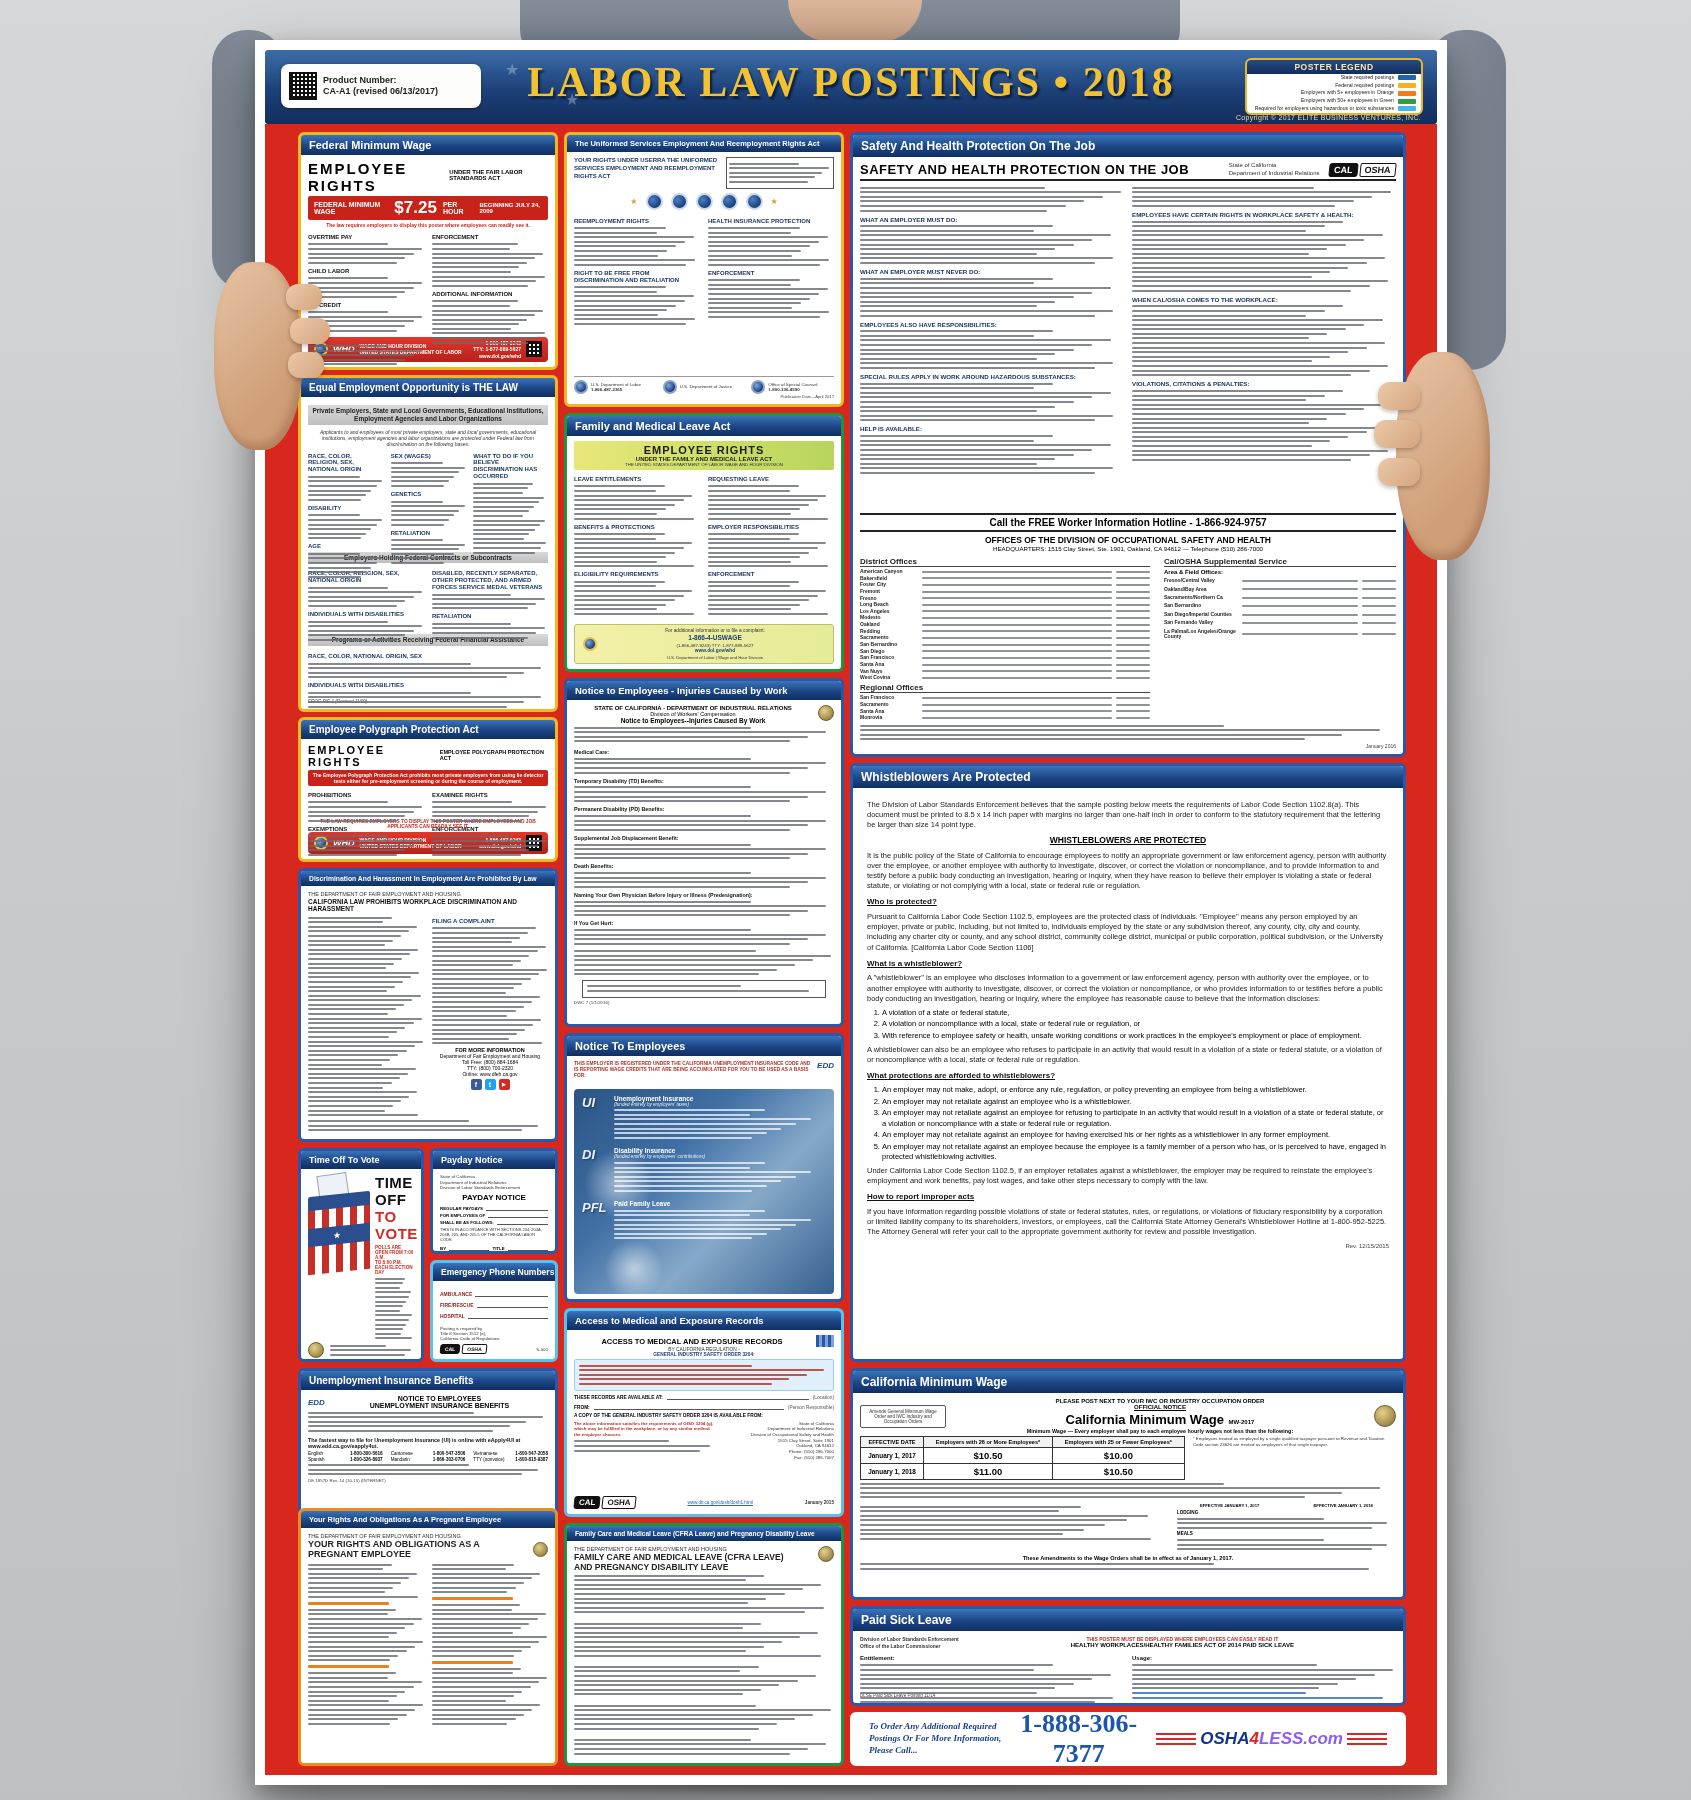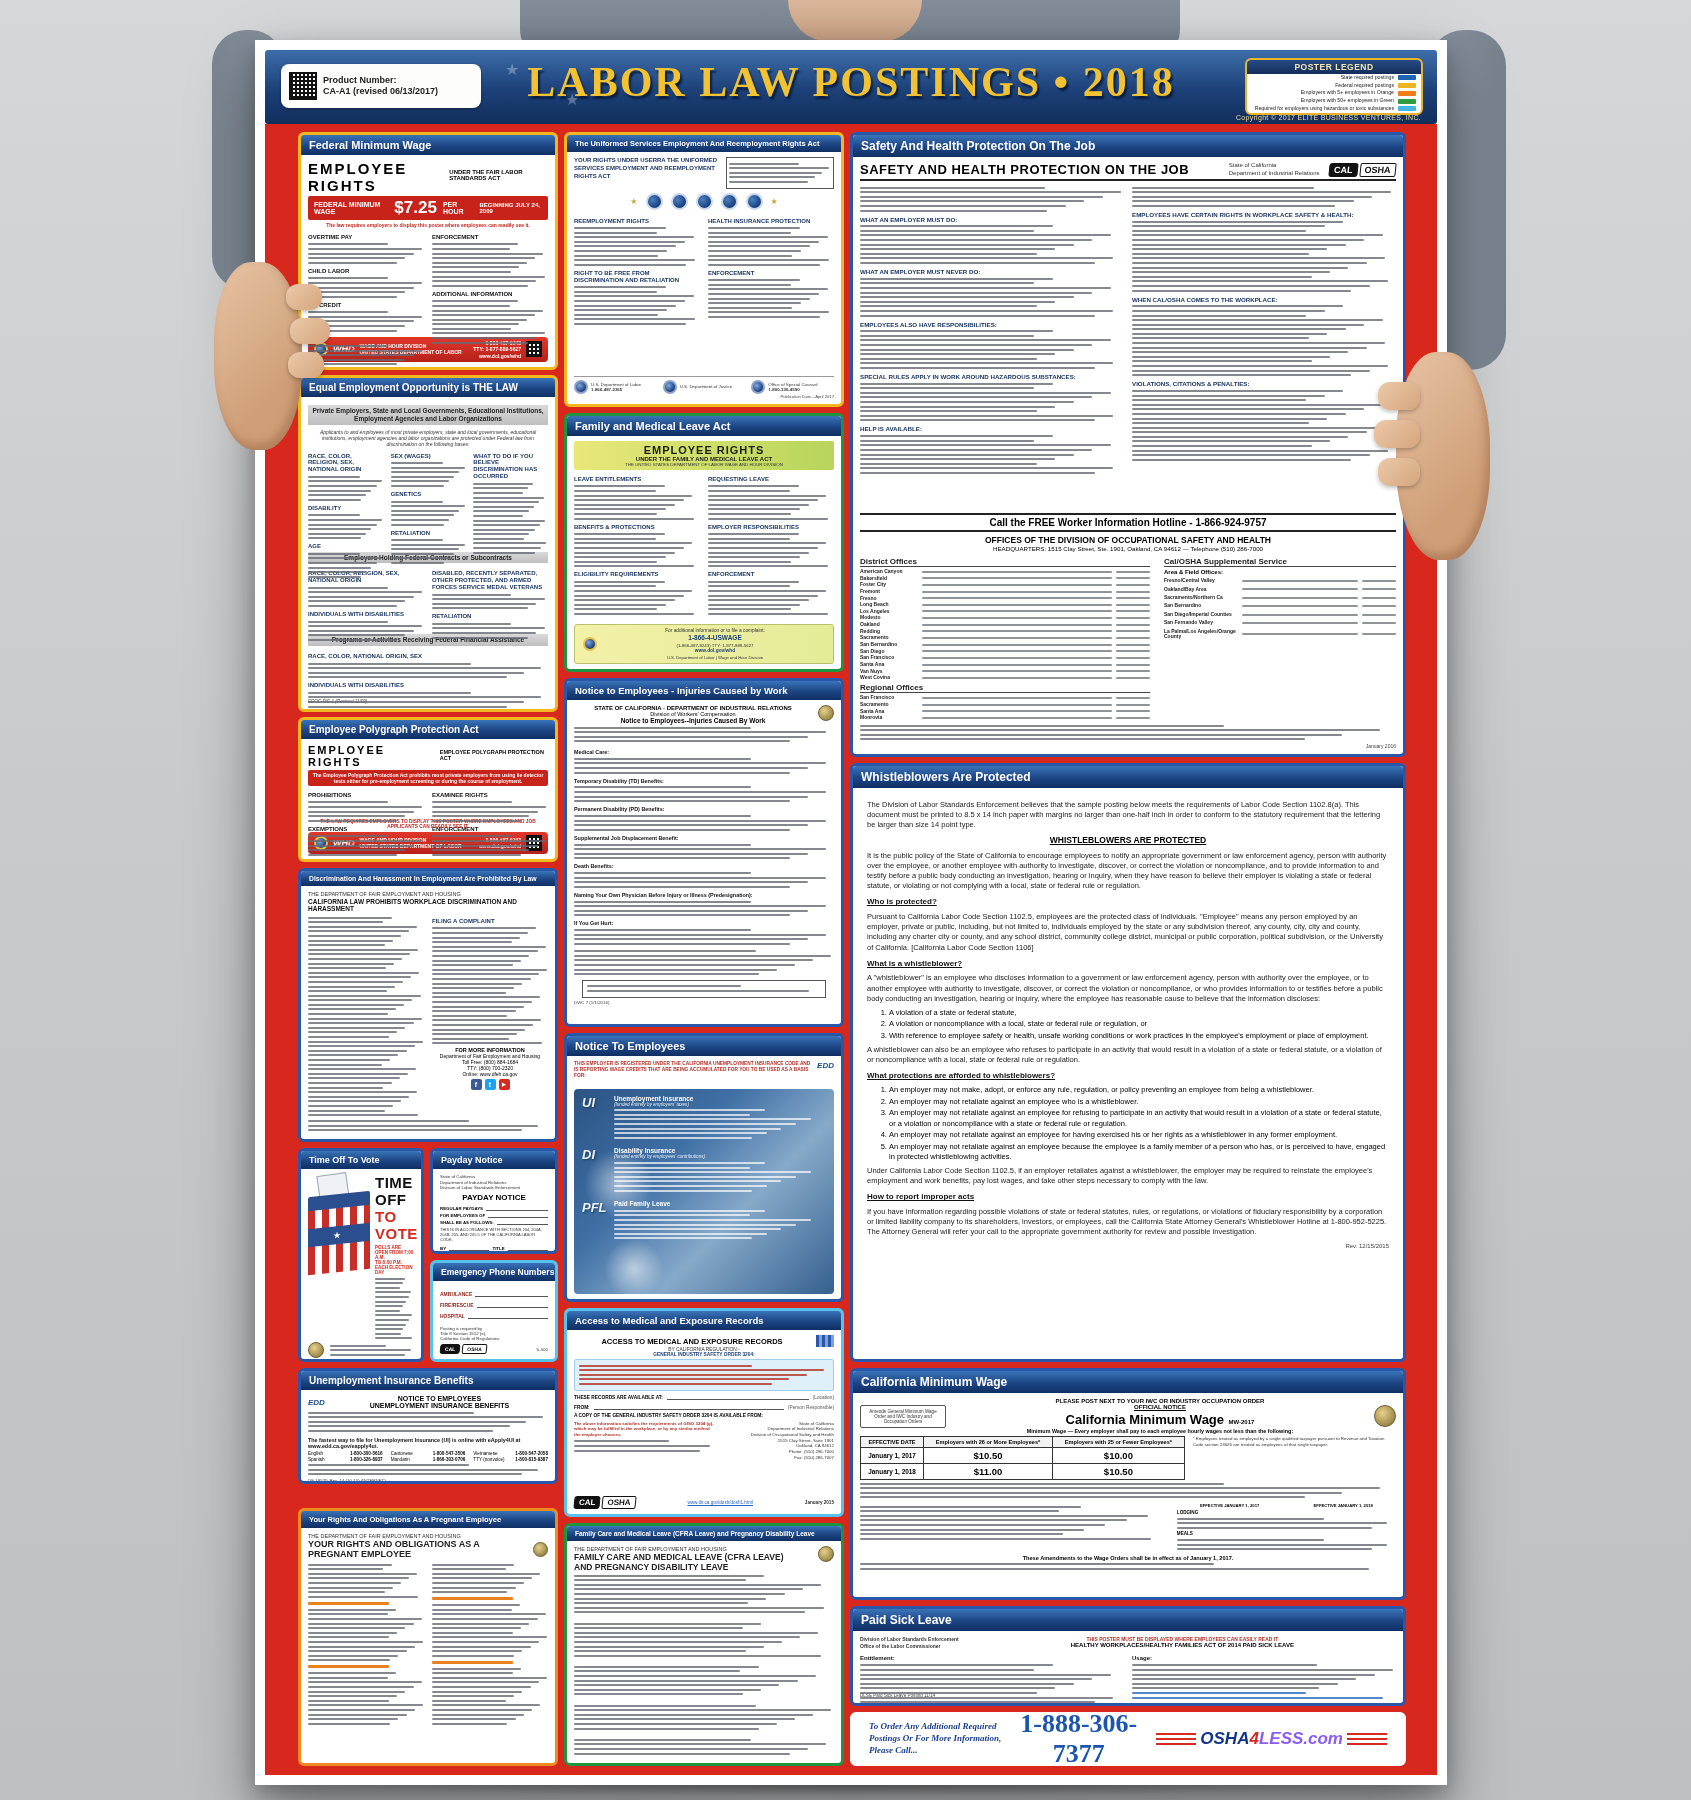--- a/index.html
+++ b/index.html
@@ -48,21 +48,21 @@
 .whdbar{background:linear-gradient(180deg,#e2372b,#b5211a);border-radius:4px;display:flex;align-items:center;gap:5px;padding:3px 6px;margin-top:3px;flex:0 0 auto}
 .whdseal{width:14px;height:14px;border-radius:50%;background:radial-gradient(circle at 35% 35%,#7fa8e0,#1c3f7e 70%);border:2px solid #e4c24a;flex:0 0 auto}
 .whdlogo{color:#fff;font-weight:bold;font-size:9px;font-style:italic}
 .whdtxt{color:#fff;font-size:5px;font-weight:bold;line-height:1.3;flex:1}
 .whdcontact{color:#fff;font-size:5px;font-weight:bold;text-align:right;line-height:1.3}
 .seal{border-radius:50%;background:radial-gradient(circle at 38% 35%,#e7d08a,#9d8a4a 70%,#6e5f2e);border:1px solid #6e5f2e;flex:0 0 auto}
 .fl{border-bottom:1px solid #555;flex:1;height:7px}
 .caloshalogo{display:inline-flex;align-items:center;transform:skewX(-6deg)}
 .caloshalogo .cal{background:#111;color:#fff;font-weight:bold;border-radius:3px;padding:1px 4px;border:1px solid #111}
 .caloshalogo .osha{background:#fff;color:#111;font-weight:bold;border:1px solid #111;border-radius:2px;padding:1px 4px;margin-left:2px}
-ol.numlist{margin:3px 0 3px 22px}
+ol.numlist{margin:3px 0 3px 15px}
 ol.numlist li{margin:1.5px 0}
 .wb p{margin:4px 0;color:#1c1c1c}
 .wb h4{font-size:8px;margin:6px 0 1px;text-decoration:underline;color:#111}
 .stripes{display:inline-block;width:40px;height:13px;background:repeating-linear-gradient(180deg,#d42a20 0 2.5px,#fff 2.5px 5px)}
 table.mw{border-collapse:collapse;width:100%}
 table.mw th,table.mw td{border:1px solid #333;text-align:center;padding:2px 3px}
 table.mw th{font-size:5.6px;background:#f2f2f2}
 table.mw td.d{font-size:6.4px;font-weight:bold}
 table.mw td.m{font-size:9.5px;font-weight:bold}
 .drow{display:flex;align-items:center;gap:4px;margin:1.4px 0}
@@ -666,21 +666,21 @@
         <div style="display:flex;align-items:center;justify-content:space-between;margin-top:3px">
           <span class="caloshalogo" style="font-size:5px">
             <span class="cal">CAL</span>
             <span class="osha">OSHA</span>
           </span>
           <span style="font-size:4.4px;color:#444">S-500</span>
         </div>
       </div>
     </div>
 
-    <div class="sec bb" style="left:33px;top:1244px;width:260px;height:116px">
+    <div class="sec bb" style="left:33px;top:1244px;width:260px;height:154px">
       <div class="hd" style="font-size:10px">Unemployment Insurance Benefits</div>
       <div class="body">
         <div style="display:flex;gap:6px;align-items:center">
           <span style="font-size:8px;font-weight:bold;font-style:italic;color:#1b4e8e">EDD</span>
           <div style="flex:1;text-align:center">
             <div style="font-size:7px;font-weight:bold">NOTICE TO EMPLOYEES</div>
             <div style="font-size:7px;font-weight:bold">UNEMPLOYMENT INSURANCE BENEFITS</div>
           </div>
         </div>
         <div>

